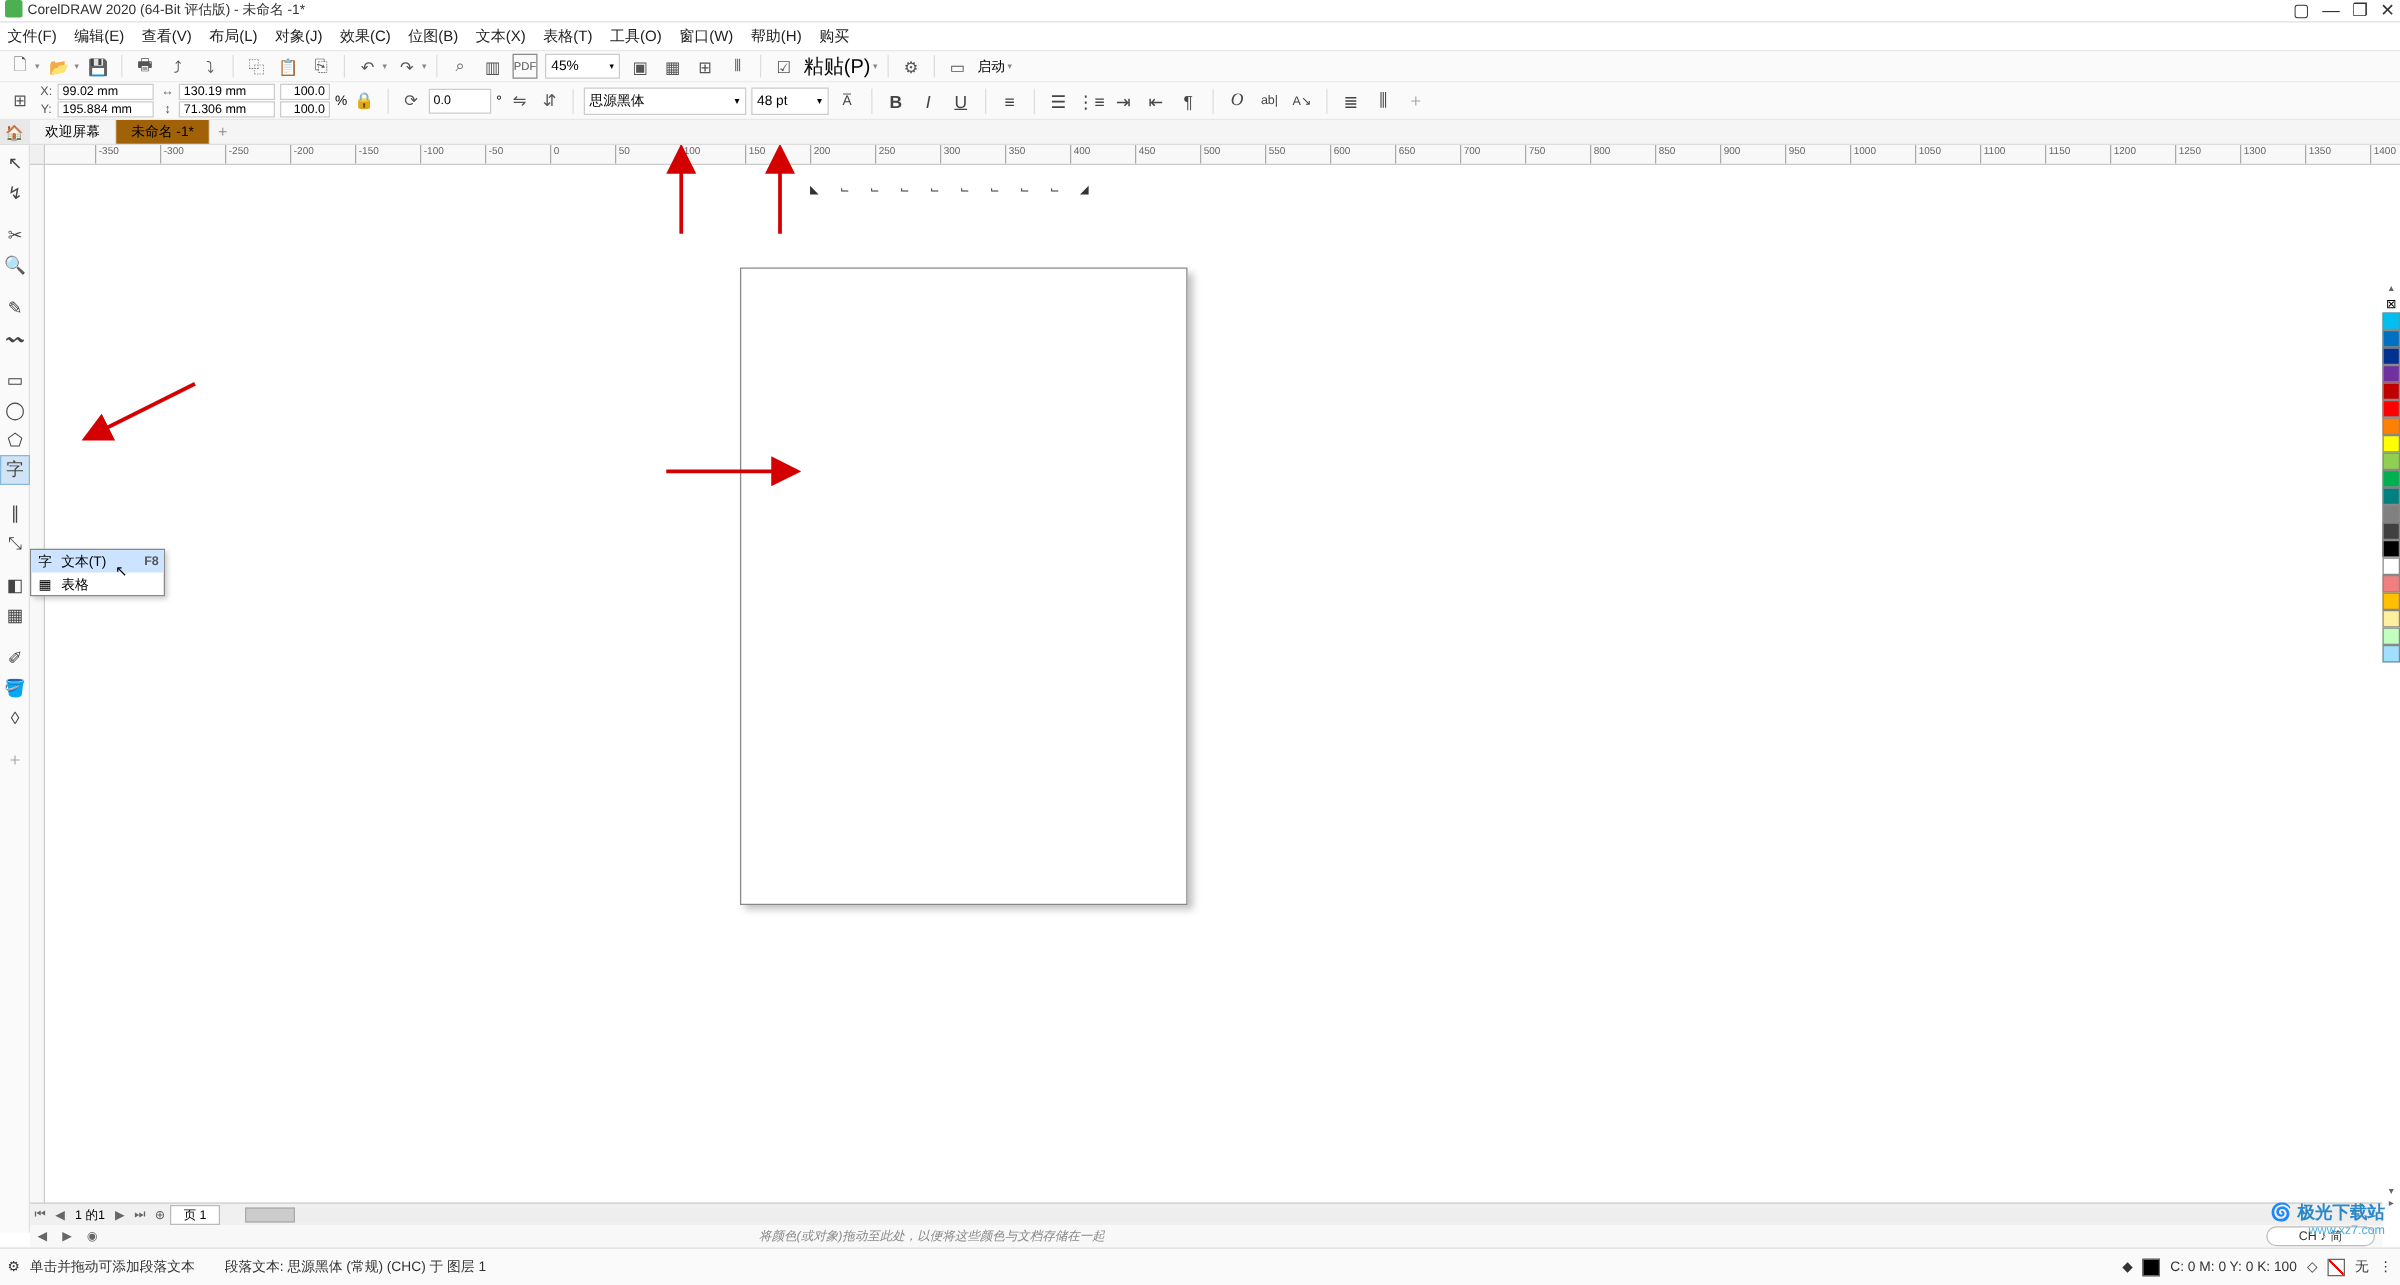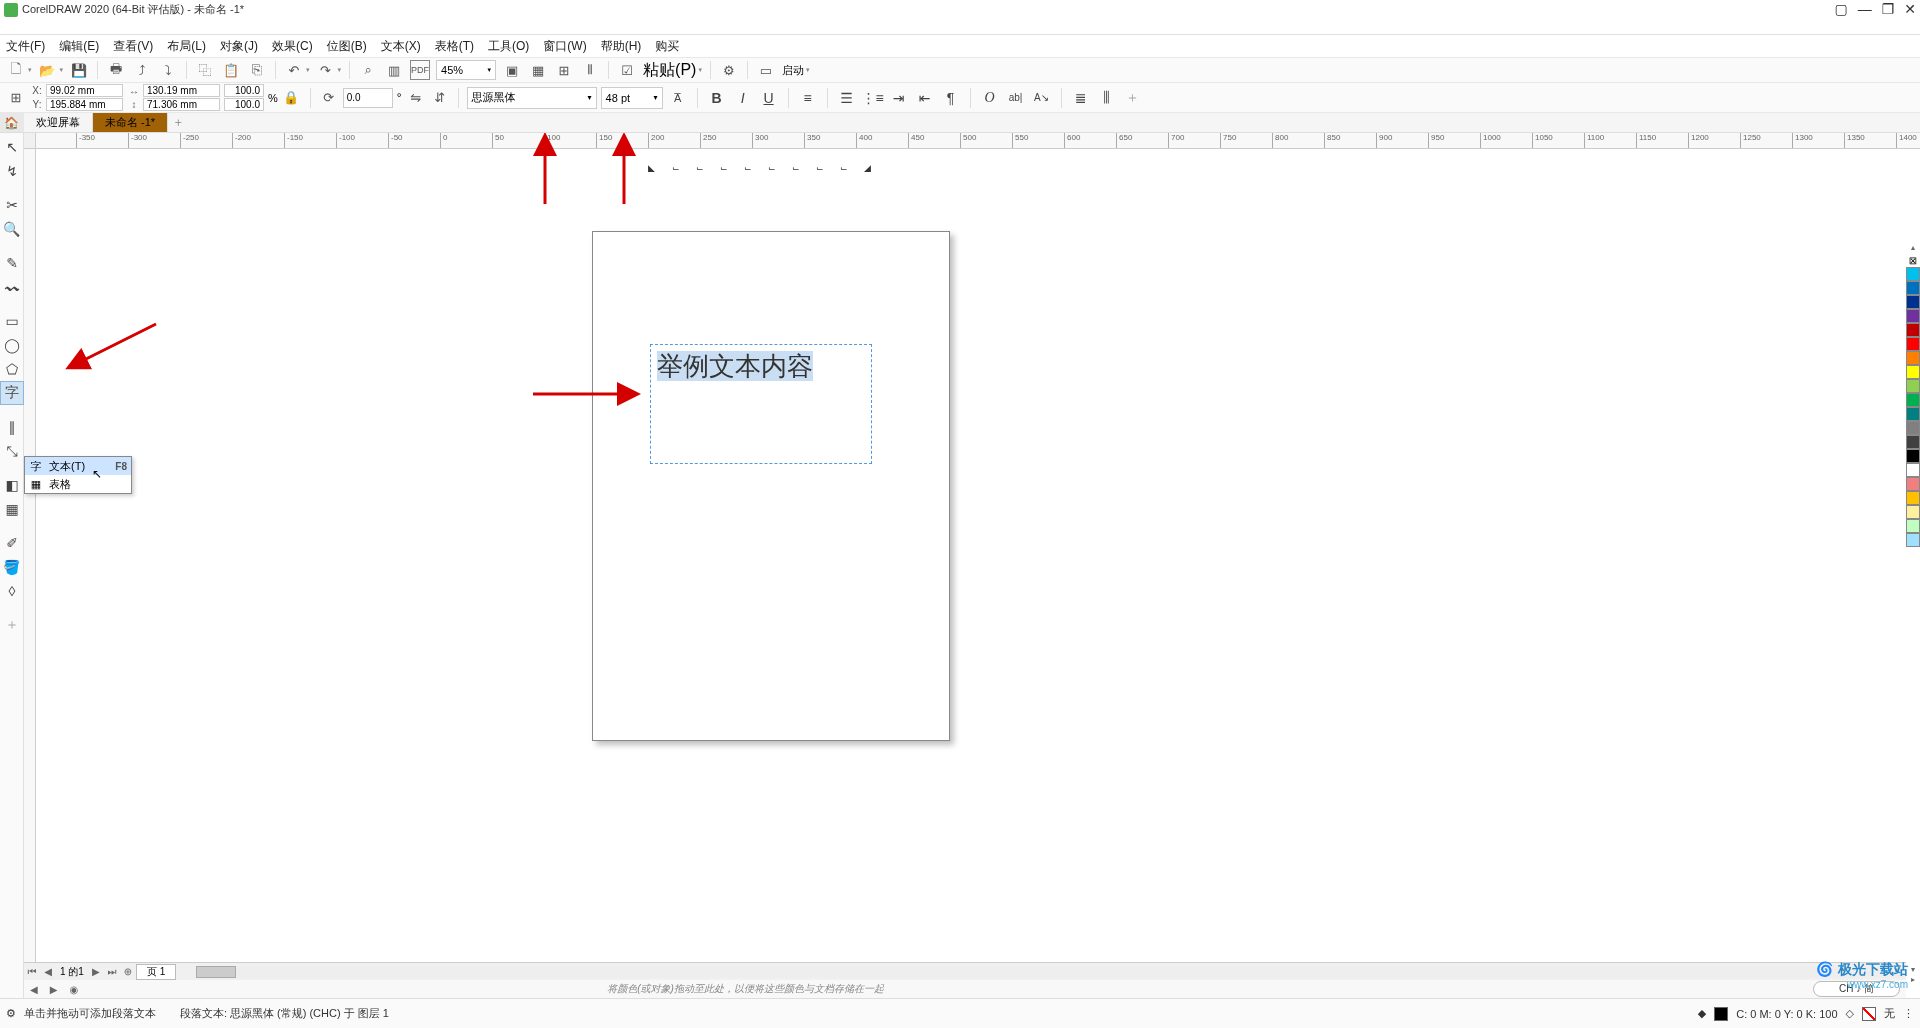--- a/index.html
+++ b/index.html
@@ -1,19 +1,19 @@
 <!DOCTYPE html>
 <html><head>
 <meta charset="utf-8">
 <style>
 * { margin: 0; padding: 0; box-sizing: border-box; font-family: "Microsoft YaHei", Arial, sans-serif; }
 body { background: #fff; width: 1920px; height: 1028px; overflow: hidden; position: relative; font-size: 12px; }
 
 
-.titlebar { height: 18px; background: #fff; display: flex; align-items: flex-end; padding: 17px 4px; border-bottom: 1px solid #e0e0e0; }
+.titlebar { height: 18px; background: #fff; display: flex; align-items: flex-start; padding: 0 4px; border-bottom: 1px solid #e0e0e0; }
 .titlebar .logo { width: 14px; height: 14px; background: #4caf50; border-radius: 2px; margin-right: 4px; }
 .titlebar .title { font-size: 11px; color: #333; }
 .titlebar .win-controls { margin-left: auto; display: flex; gap: 10px; font-size: 14px; color: #333; }
 .titlebar .win-controls span { cursor: pointer; }
 
 
 .menubar { height: 22px; display: flex; align-items: center; padding: 0 6px; gap: 14px; font-size: 12px; color: #222; }
 .menubar span { cursor: pointer; }
 
 
@@ -360,23 +360,20 @@
         <span class="mark" style="left:96px;">⌙</span>
         <span class="mark" style="left:120px;">⌙</span>
         <span class="mark" style="left:144px;">⌙</span>
         <span class="mark" style="left:168px;">⌙</span>
         <span class="mark" style="left:192px;">⌙</span>
         <span class="mark" style="left:216px;">◢</span>
       </div>
 
       <div class="page"></div>
 
-      <div class="text-frame">
-        <div class="text-content"><span>举例文本内容</span></div>
-      </div>
 
       <div class="arrow" style="left:499px; top:-10px;">
         <svg width="20" height="70">
             <defs>
               <marker id="ah1" markerWidth="8" markerHeight="8" refX="4" refY="4" orient="auto">
                 <path d="M0,0 L8,4 L0,8 z" fill="#d40000"></path>
               </marker>
             </defs>
             <line x1="10" y1="65" x2="10" y2="5" stroke="#d40000" stroke-width="3" marker-end="url(#ah1)"></line>
           </svg>

